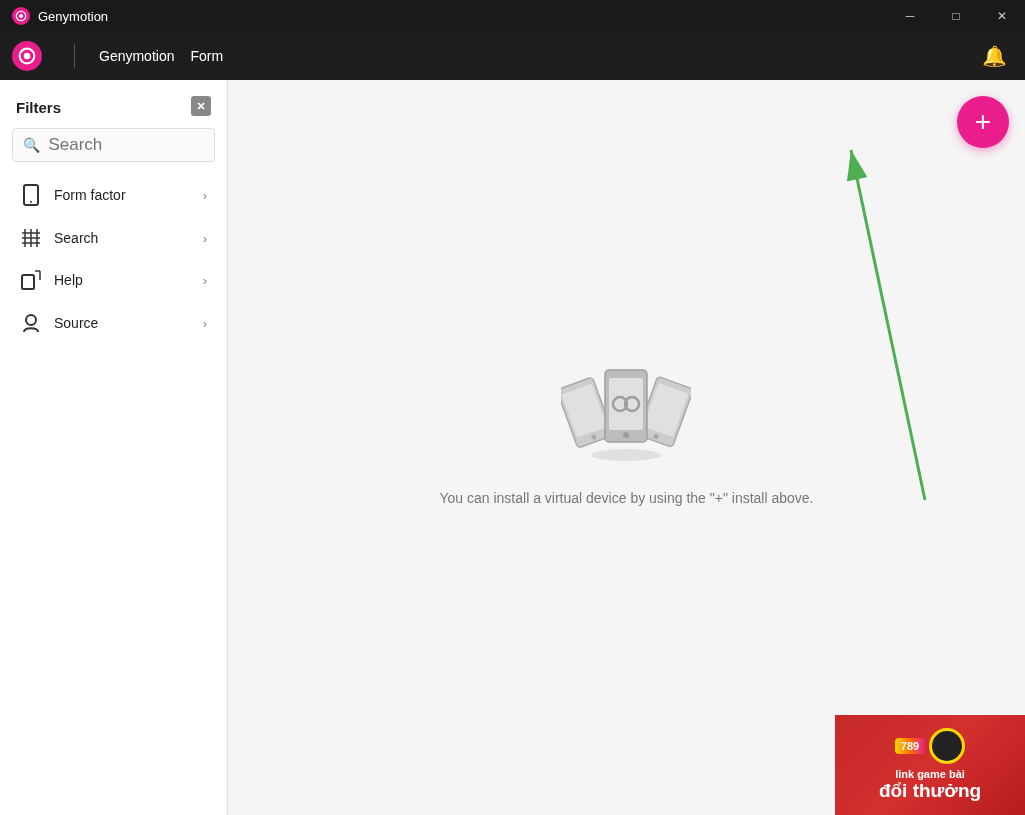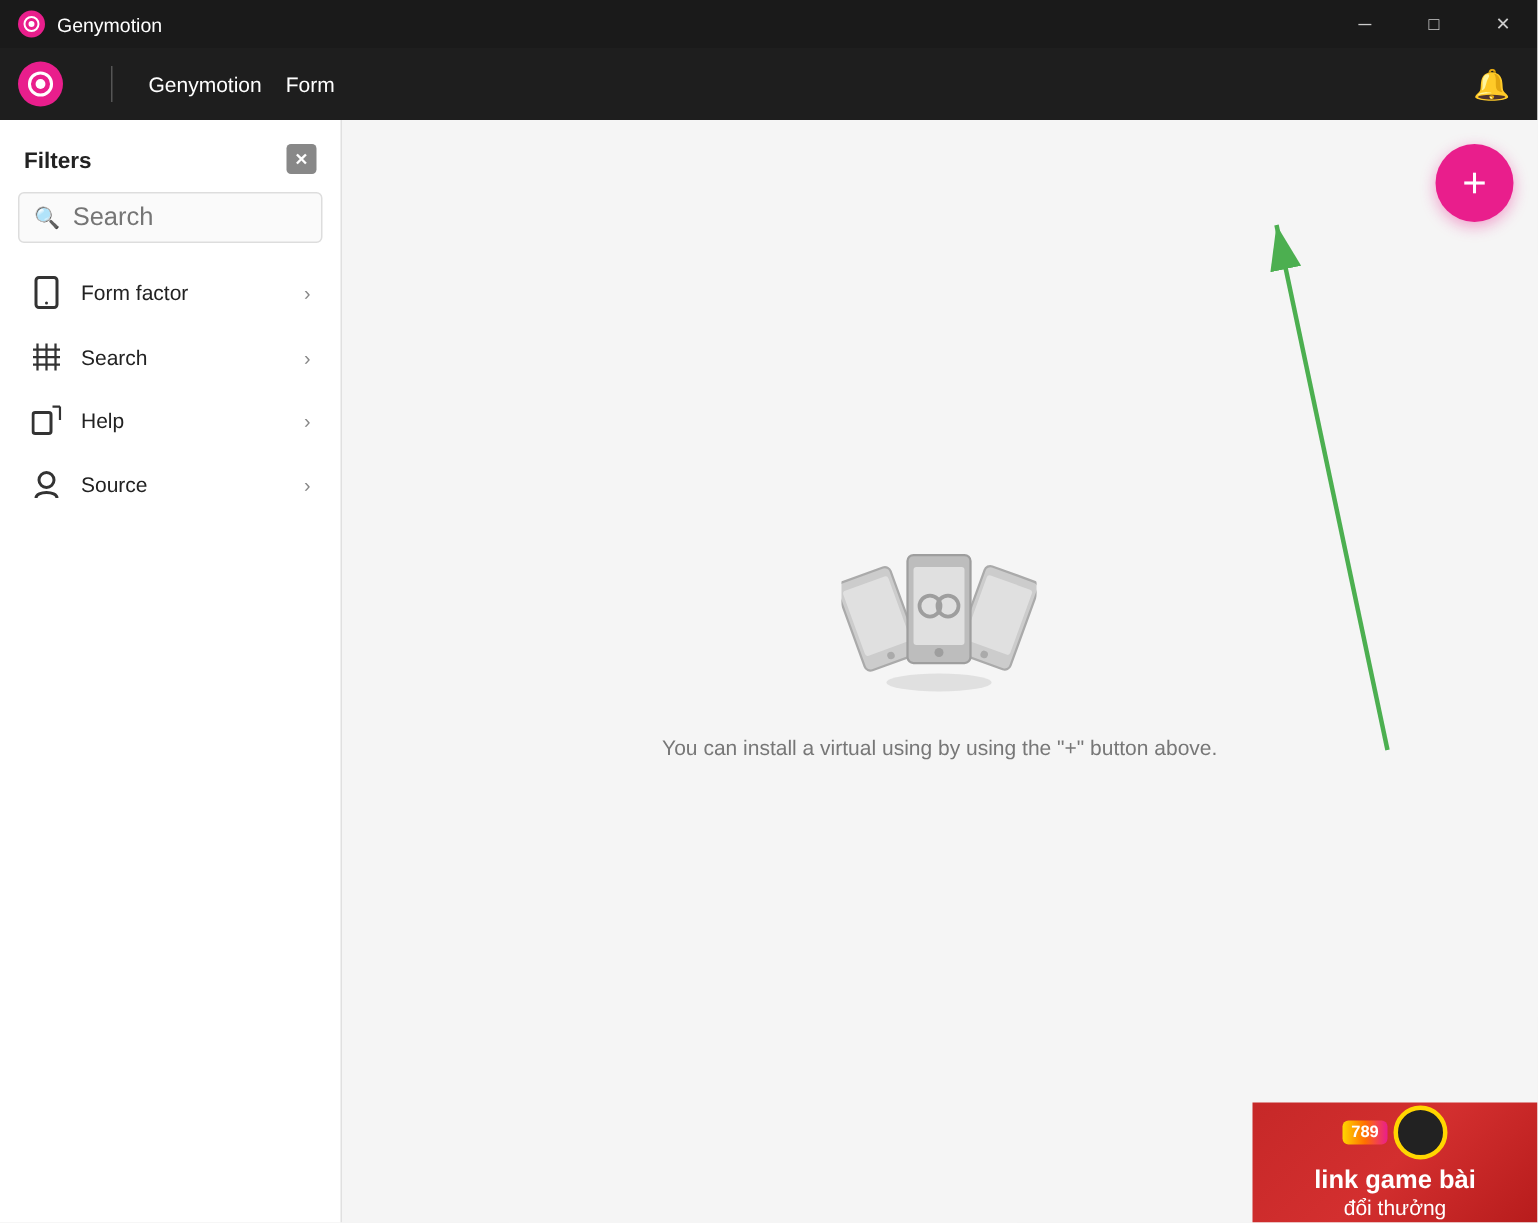--- a/index.html
+++ b/index.html
@@ -195,21 +195,21 @@
       color: #777;
       text-align: center;
     }
 
     
     .watermark {
       position: absolute;
       bottom: 0;
       right: 0;
       width: 190px;
-      height: 80px;
+      height: 100px;
       background: linear-gradient(135deg, #c62828, #d32f2f, #b71c1c);
       display: flex;
       flex-direction: column;
       align-items: center;
       justify-content: center;
       padding: 6px 10px;
     }
     .watermark-top {
       display: flex; align-items: center; gap: 4px; margin-bottom: 4px;
     }
@@ -221,27 +221,27 @@
       font-weight: bold;
       color: #fff;
     }
     .watermark-icon {
       width: 36px; height: 36px;
       background: #222;
       border-radius: 50%;
       border: 3px solid #ffd600;
     }
     .watermark-text1 {
-      font-size: 17px;
+      font-size: 11px;
       font-weight: bold;
       color: #fff;
     }
     .watermark-text2 {
-      font-size: 14px;
-      font-weight: normal;
+      font-size: 19px;
+      font-weight: bold;
       color: #fff;
     }
   </style>
 </head>
 <body>
 
 <div class="titlebar">
   <div class="titlebar-logo">
     <svg viewBox="0 0 18 18" fill="white">
       <circle cx="9" cy="9" r="7" fill="none" stroke="white" stroke-width="2"></circle>
@@ -365,21 +365,21 @@
         <rect x="44" y="20" width="42" height="72" rx="4" fill="#bdbdbd" stroke="#9e9e9e" stroke-width="1.5"></rect>
         <rect x="48" y="28" width="34" height="52" rx="2" fill="#e0e0e0"></rect>
 
         <circle cx="59" cy="54" r="7" fill="none" stroke="#9e9e9e" stroke-width="2.5"></circle>
         <circle cx="71" cy="54" r="7" fill="none" stroke="#9e9e9e" stroke-width="2.5"></circle>
         <circle cx="65" cy="85" r="3" fill="#9e9e9e"></circle>
 
         <ellipse cx="65" cy="105" rx="35" ry="6" fill="#ccc" opacity="0.5"></ellipse>
       </svg>
 
-      <span class="empty-text">You can install a virtual using by using the "+" button above.</span>
+      <span class="empty-text">You can install a virtual device by using the "+" install above.</span>
     </div>
 
     <div class="watermark">
       <div class="watermark-top">
         <div class="watermark-badge">789</div>
         <div class="watermark-icon"></div>
       </div>
       <div class="watermark-text1">link game bài</div>
       <div class="watermark-text2">đổi thưởng</div>
     </div>

